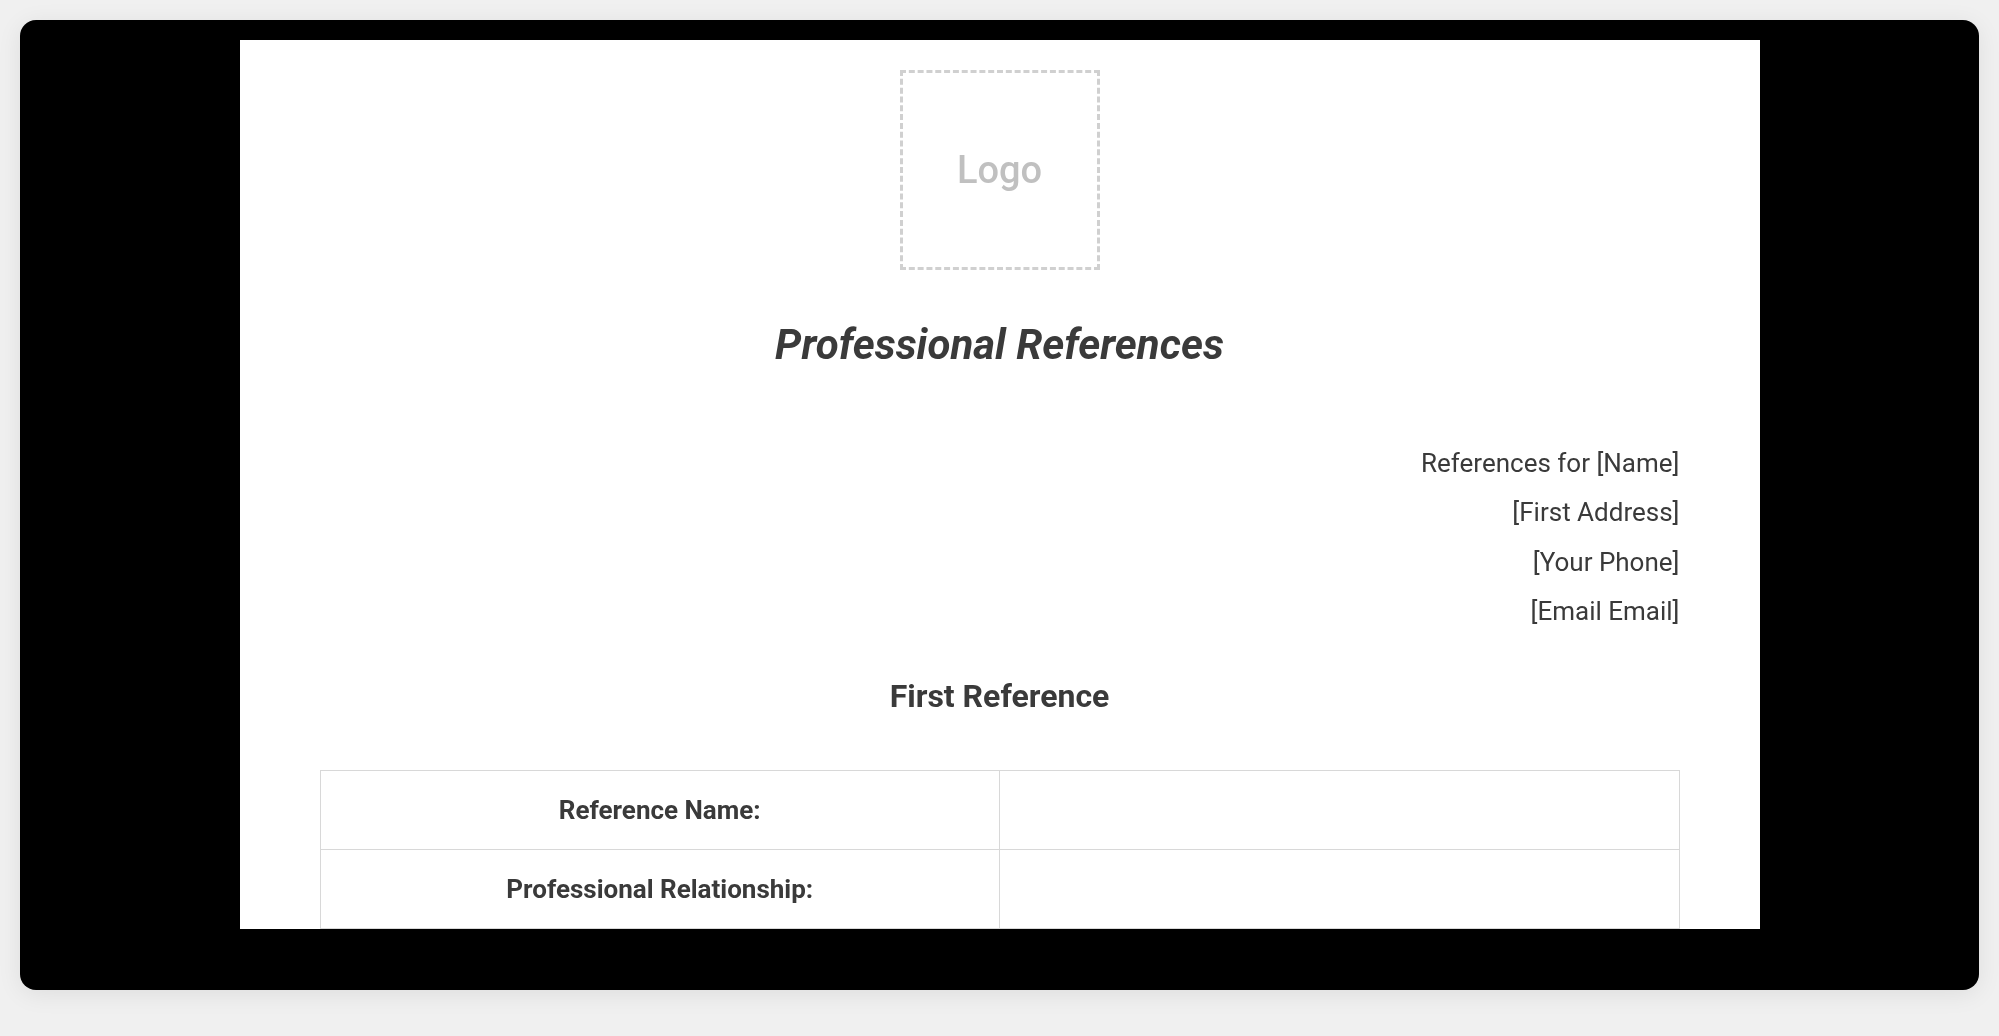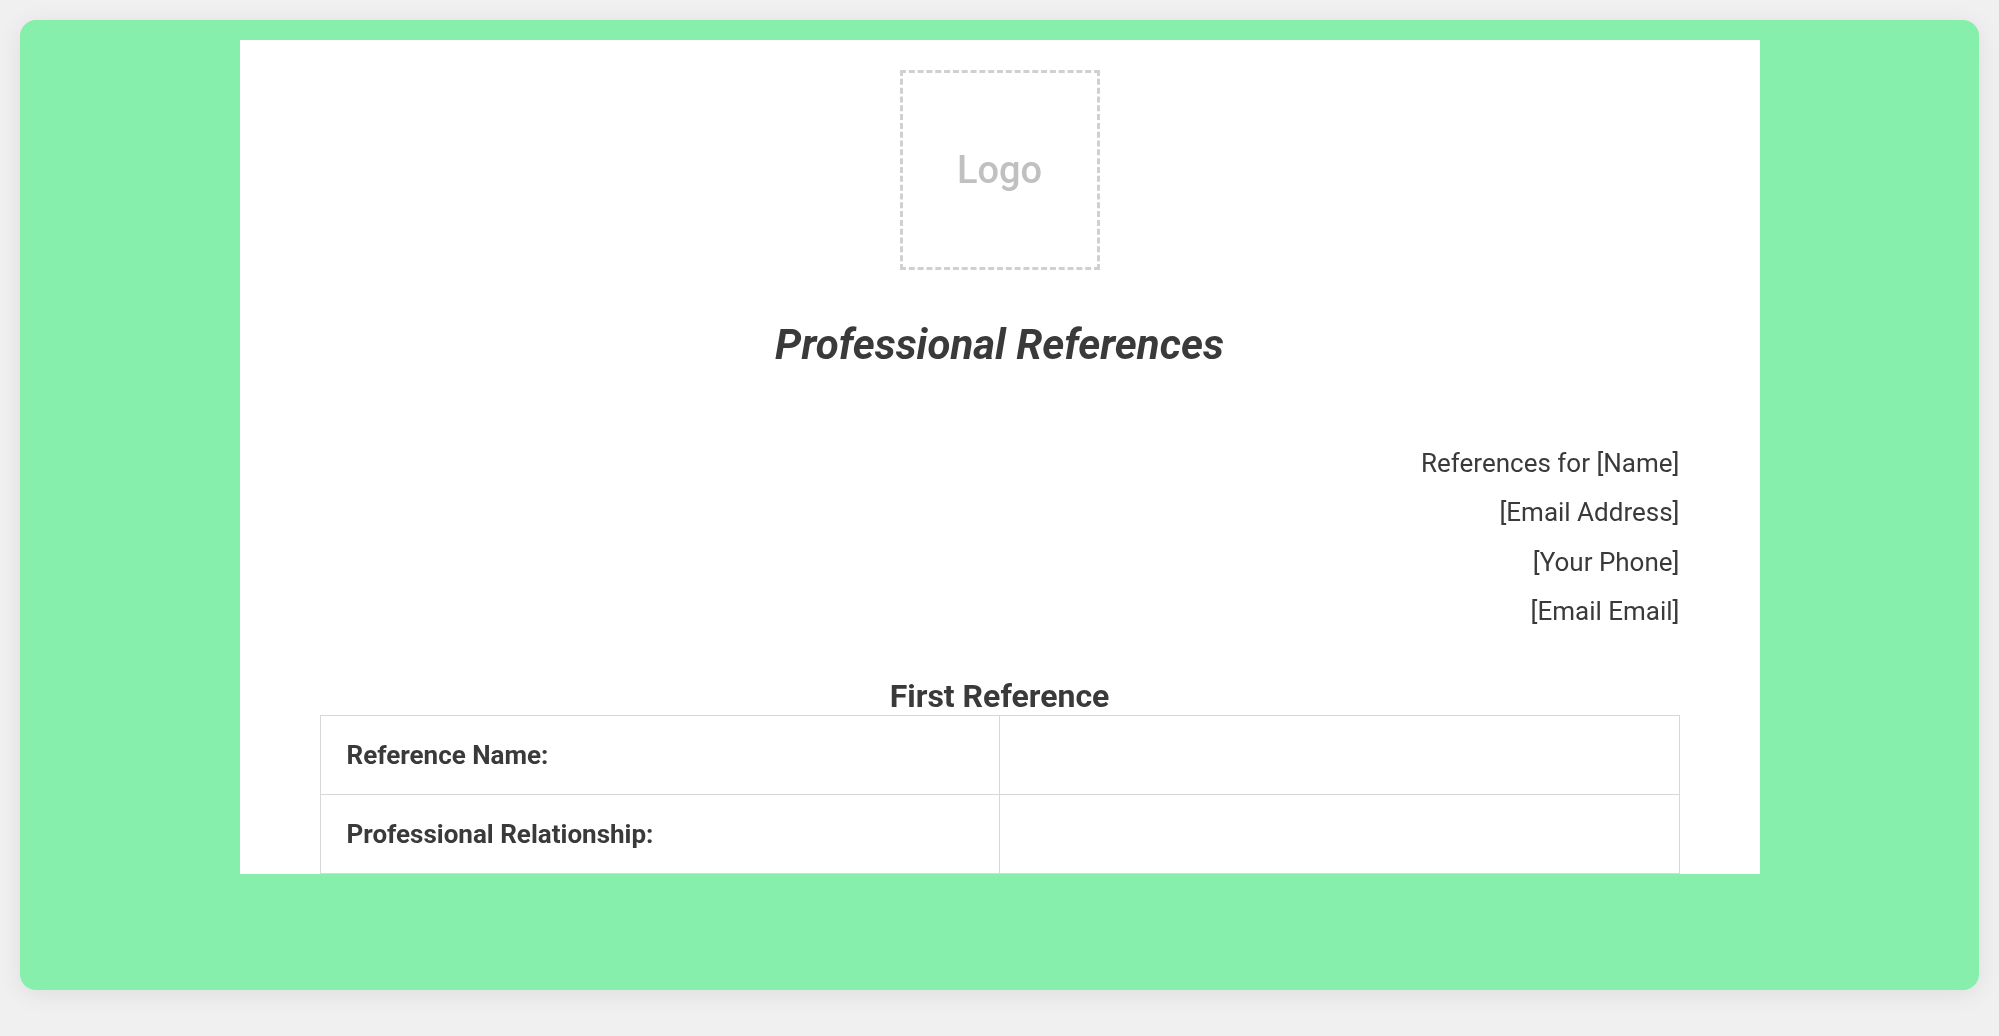--- a/index.html
+++ b/index.html
@@ -7,21 +7,21 @@
       padding: 0;
       box-sizing: border-box;
     }
     body {
       font-family: -apple-system, BlinkMacSystemFont, 'Segoe UI', Roboto, Helvetica, Arial, sans-serif;
       background: #f0f0f0;
       padding: 20px;
       min-height: 100vh;
     }
     .outer-container {
-      background: #86efac;
+      background: #000000;
       border-radius: 16px;
       box-shadow: 0 4px 24px rgba(0,0,0,0.08);
       max-width: 1960px;
       margin: 0 auto;
       padding: 20px 50px;
       height: 970px;
       overflow: hidden;
     }
     .document-page {
       background: #ffffff;
@@ -56,32 +56,34 @@
       font-size: 26px;
       color: #3a3a3a;
       line-height: 1.9;
       text-align: right;
     }
     .section-heading {
       text-align: center;
       font-size: 32px;
       font-weight: 700;
       color: #3a3a3a;
+      margin-bottom: 55px;
       margin-top: 25px;
     }
     .reference-table {
       width: 100%;
       border-collapse: collapse;
       border: 1px solid #d8d8d8;
     }
     .reference-table td {
       border: 1px solid #d8d8d8;
       padding: 24px 26px;
       font-size: 26px;
       color: #3a3a3a;
+      text-align: center;
     }
     .reference-table td:first-child {
       width: 50%;
       font-weight: 700;
     }
     .reference-table td:last-child {
       width: 50%;
     }
   </style>
 </head>
@@ -91,21 +93,21 @@
   <div class="document-page">
 
     <div class="logo-placeholder">
       <span>Logo</span>
     </div>
 
     <h1 class="doc-title">Professional References</h1>
 
     <div class="applicant-info">
       <p>References for [Name]</p>
-      <p>[Email Address]</p>
+      <p>[First Address]</p>
       <p>[Your Phone]</p>
       <p>[Email Email]</p>
     </div>
 
     <h2 class="section-heading">First Reference</h2>
 
     <table class="reference-table">
       <tbody>
           <tr>
         <td>Reference Name:</td>

